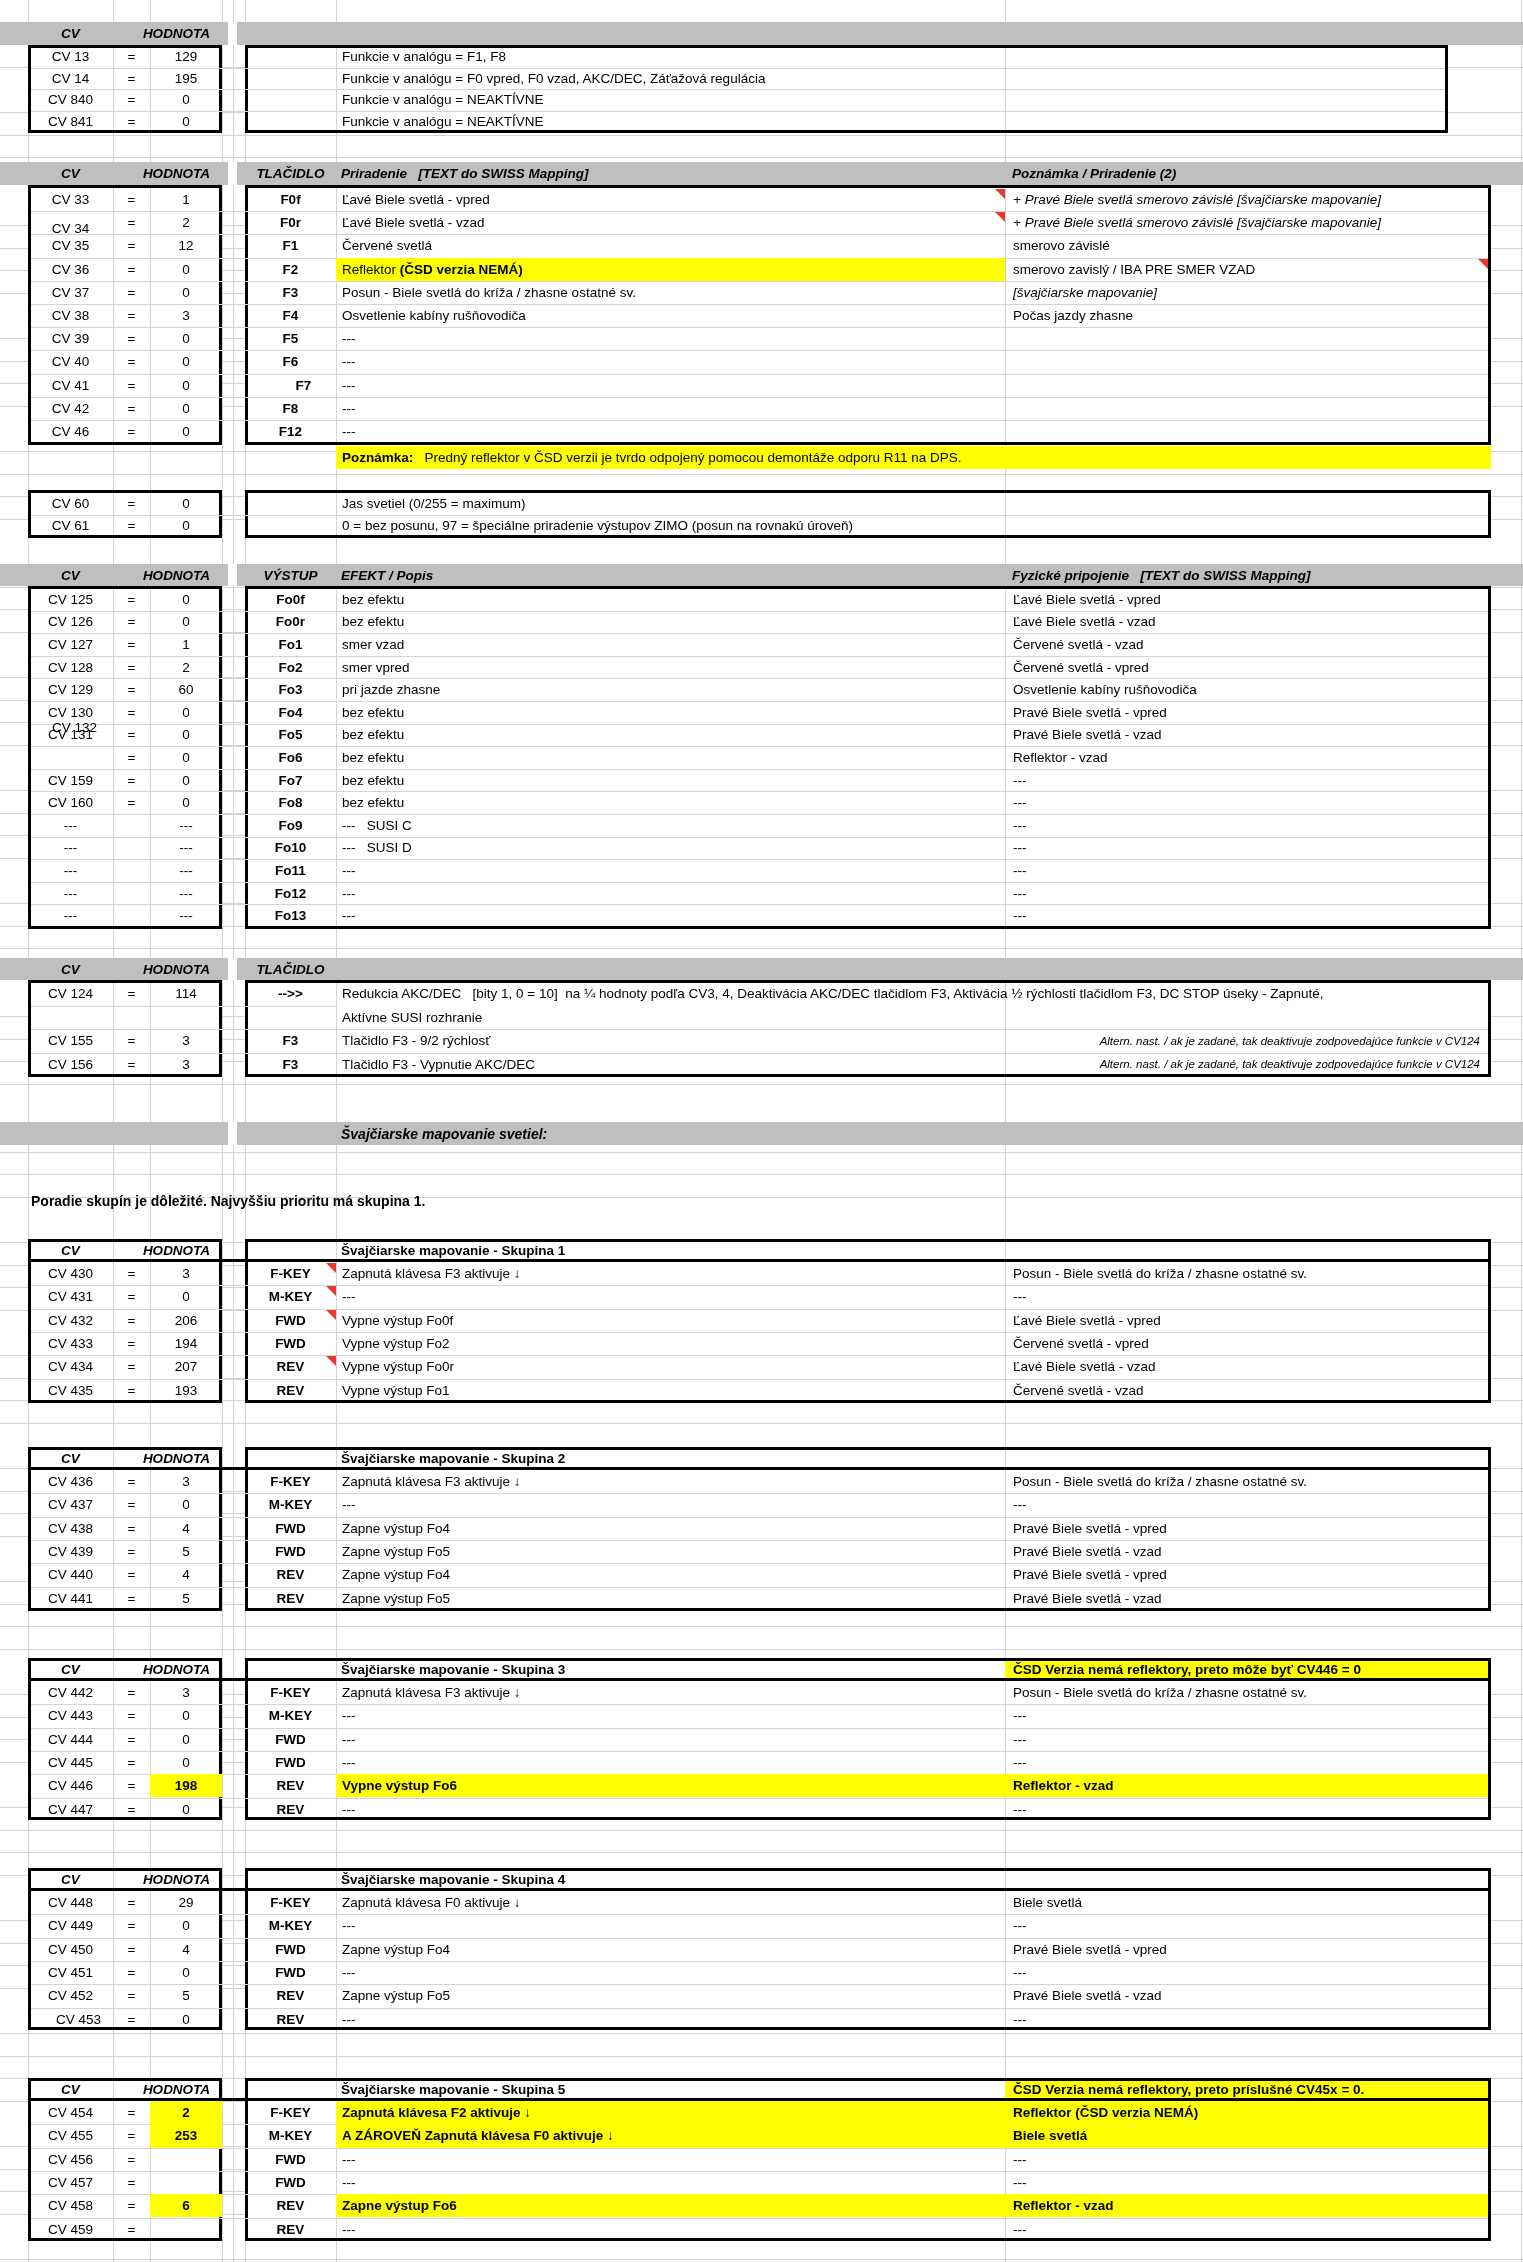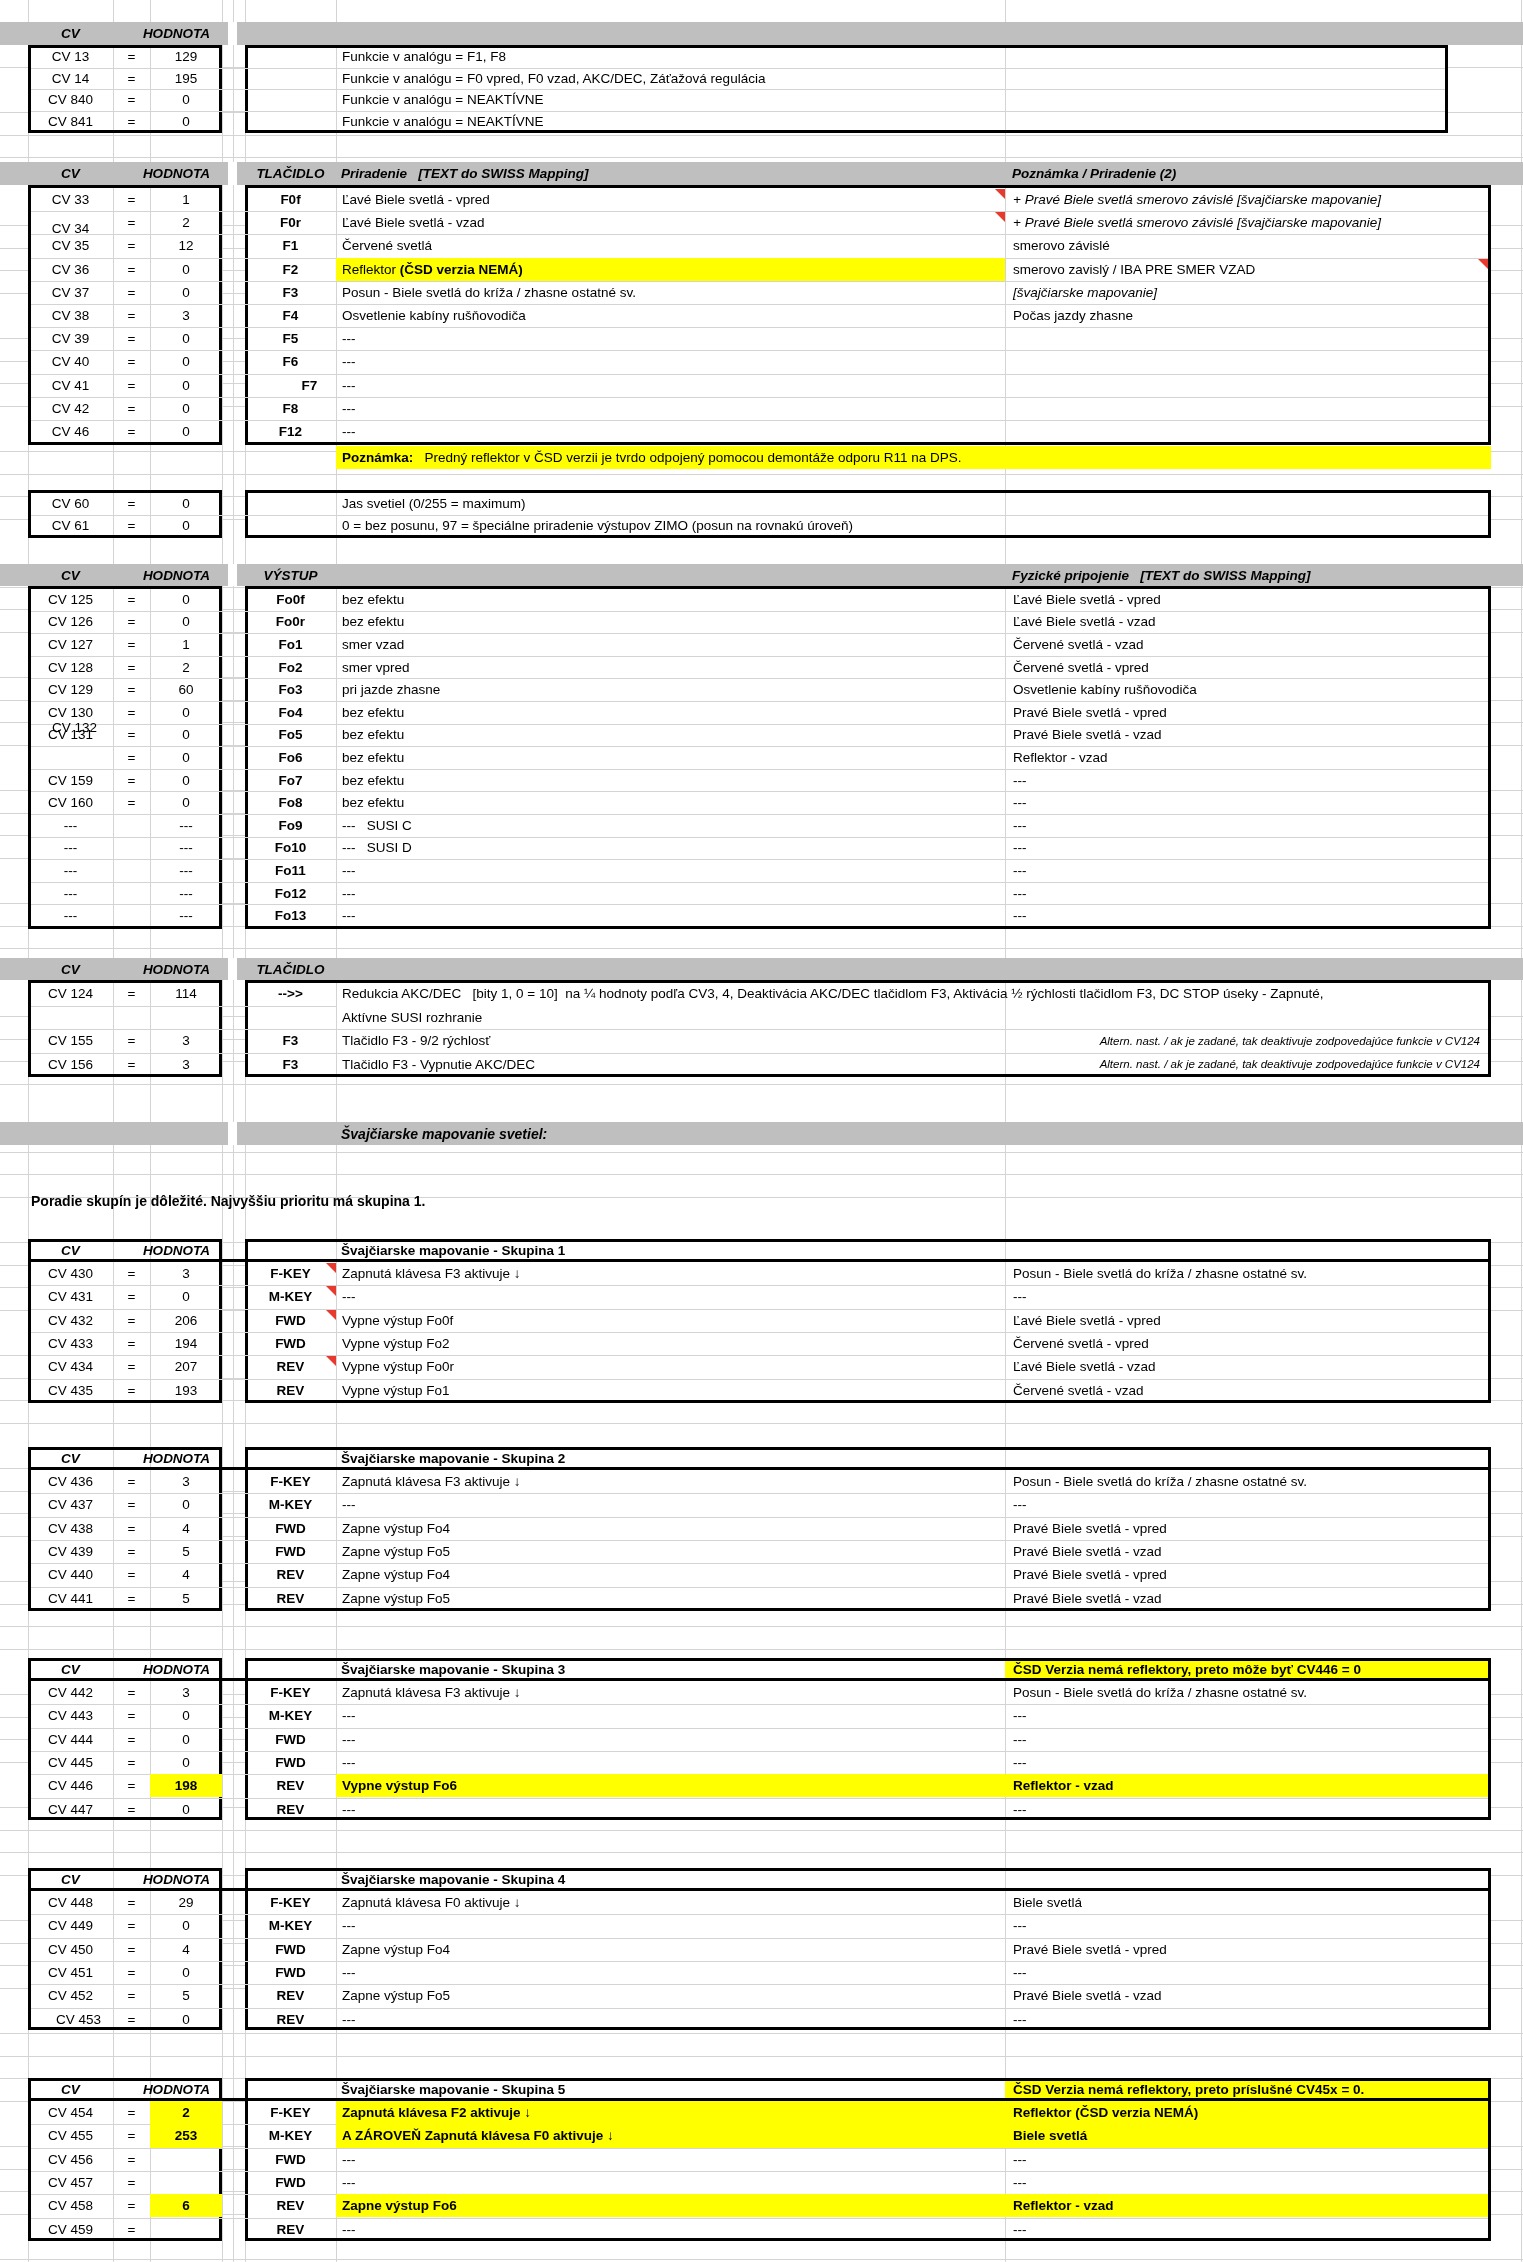--- a/index.html
+++ b/index.html
@@ -145,21 +145,21 @@
       <div class="sep" style="left: 31px; top: 373.6px; width: 1457px;"></div>
       <div class="cell ctr" style="left: 28px; top: 350.4px; width: 85px; height: 23.2px;">CV 40</div>
       <div class="cell ctr" style="left: 113px; top: 350.4px; width: 37px; height: 23.2px;">=</div>
       <div class="cell ctr" style="left: 150px; top: 350.4px; width: 72px; height: 23.2px;">0</div>
       <div class="cell ctr bold" style="left: 245px; top: 350.4px; width: 91px; height: 23.2px;">F6</div>
       <div class="cell lft" style="left: 336px; top: 350.4px; width: 669px; height: 23.2px;">---</div>
       <div class="sep" style="left: 31px; top: 396.8px; width: 1457px;"></div>
       <div class="cell ctr" style="left: 28px; top: 373.6px; width: 85px; height: 23.2px;">CV 41</div>
       <div class="cell ctr" style="left: 113px; top: 373.6px; width: 37px; height: 23.2px;">=</div>
       <div class="cell ctr" style="left: 150px; top: 373.6px; width: 72px; height: 23.2px;">0</div>
-      <div class="cell ctr bold" style="left: 258px; top: 373.6px; width: 91px; height: 23.2px; padding-left: 12px;">F7</div>
+      <div class="cell ctr bold" style="left: 252px; top: 373.6px; width: 91px; height: 23.2px; padding-left: 12px;">F7</div>
       <div class="cell lft" style="left: 336px; top: 373.6px; width: 669px; height: 23.2px;">---</div>
       <div class="sep" style="left: 31px; top: 420px; width: 1457px;"></div>
       <div class="cell ctr" style="left: 28px; top: 396.8px; width: 85px; height: 23.2px;">CV 42</div>
       <div class="cell ctr" style="left: 113px; top: 396.8px; width: 37px; height: 23.2px;">=</div>
       <div class="cell ctr" style="left: 150px; top: 396.8px; width: 72px; height: 23.2px;">0</div>
       <div class="cell ctr bold" style="left: 245px; top: 396.8px; width: 91px; height: 23.2px;">F8</div>
       <div class="cell lft" style="left: 336px; top: 396.8px; width: 669px; height: 23.2px;">---</div>
       <div class="cell ctr" style="left: 28px; top: 420px; width: 85px; height: 23.2px;">CV 46</div>
       <div class="cell ctr" style="left: 113px; top: 420px; width: 37px; height: 23.2px;">=</div>
       <div class="cell ctr" style="left: 150px; top: 420px; width: 72px; height: 23.2px;">0</div>
@@ -179,20 +179,21 @@
       <div class="cell lft" style="left: 336px; top: 492px; width: 669px; height: 22.5px;">Jas svetiel (0/255 = maximum)</div>
       <div class="cell ctr" style="left: 28px; top: 514.5px; width: 85px; height: 22.5px;">CV 61</div>
       <div class="cell ctr" style="left: 113px; top: 514.5px; width: 37px; height: 22.5px;">=</div>
       <div class="cell ctr" style="left: 150px; top: 514.5px; width: 72px; height: 22.5px;">0</div>
       <div class="cell lft" style="left: 336px; top: 514.5px; width: 669px; height: 22.5px;">0 = bez posunu, 97 = špeciálne priradenie výstupov ZIMO (posun na rovnakú úroveň)</div>
       <div class="band" style="top: 564px; height: 22px; background: rgb(191, 191, 191);">
         <div class="slit"></div>
         <div class="cell hlabel ctr" style="left: 28px; top: 0px; width: 85px; height: 22px; position: absolute;">CV</div>
         <div class="cell hlabel ctr" style="left: 131px; top: 0px; width: 91px; height: 22px; position: absolute;">HODNOTA</div>
         <div class="cell hlabel ctr" style="left: 245px; top: 0px; width: 91px; height: 22px; position: absolute;">VÝSTUP</div>
+        <div class="cell hlabel" style="left: 341px; top: 0px; width: 664px; height: 22px; position: absolute;">EFEKT / Popis</div>
         <div class="cell hlabel" style="left: 1012px; top: 0px; width: 479px; height: 22px; position: absolute;">Fyzické pripojenie   [TEXT do SWISS Mapping]</div>
       </div>
       <div class="bx" style="left: 28px; top: 586px; width: 194px; height: 343px;"></div>
       <div class="bx" style="left: 245px; top: 586px; width: 1246px; height: 343px;"></div>
       <div class="vln" style="left: 113px; top: 589px; height: 337px; display: block;"></div>
       <div class="vln" style="left: 150px; top: 589px; height: 337px; display: block;"></div>
       <div class="vln" style="left: 336px; top: 589px; height: 337px; display: block;"></div>
       <div class="vln" style="left: 1005px; top: 589px; height: 337px; display: block;"></div>
       <div class="sep" style="left: 31px; top: 610.6px; width: 1457px;"></div>
       <div class="cell ctr" style="left: 28px; top: 588px; width: 85px; height: 22.6px;">CV 125</div>

